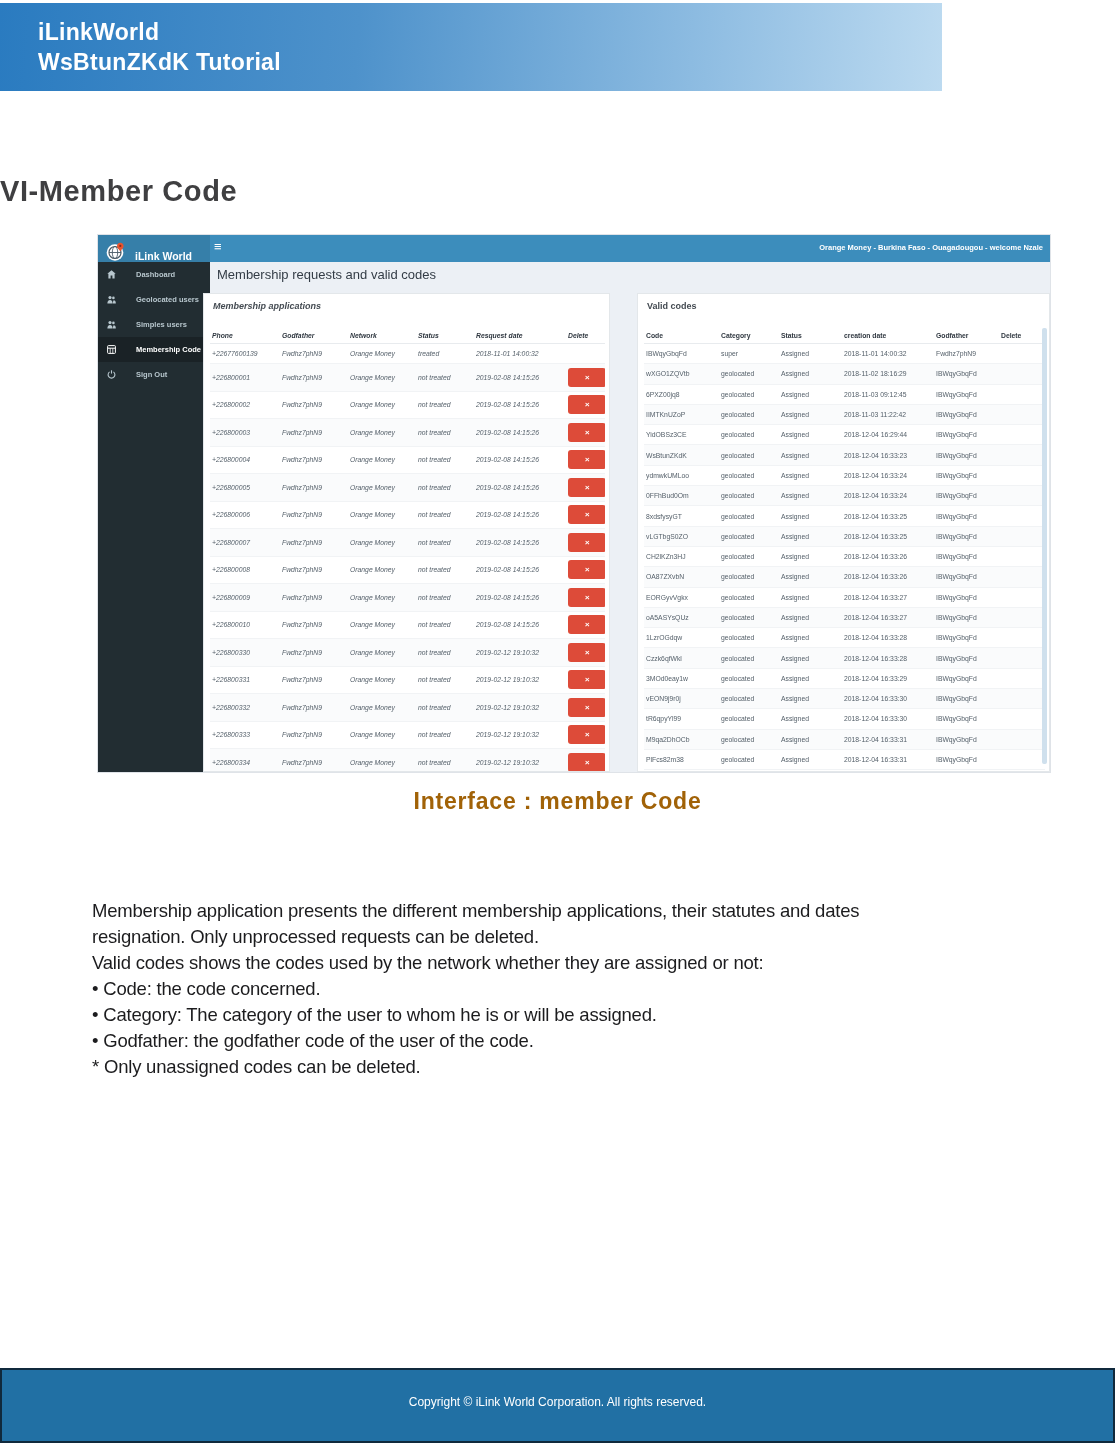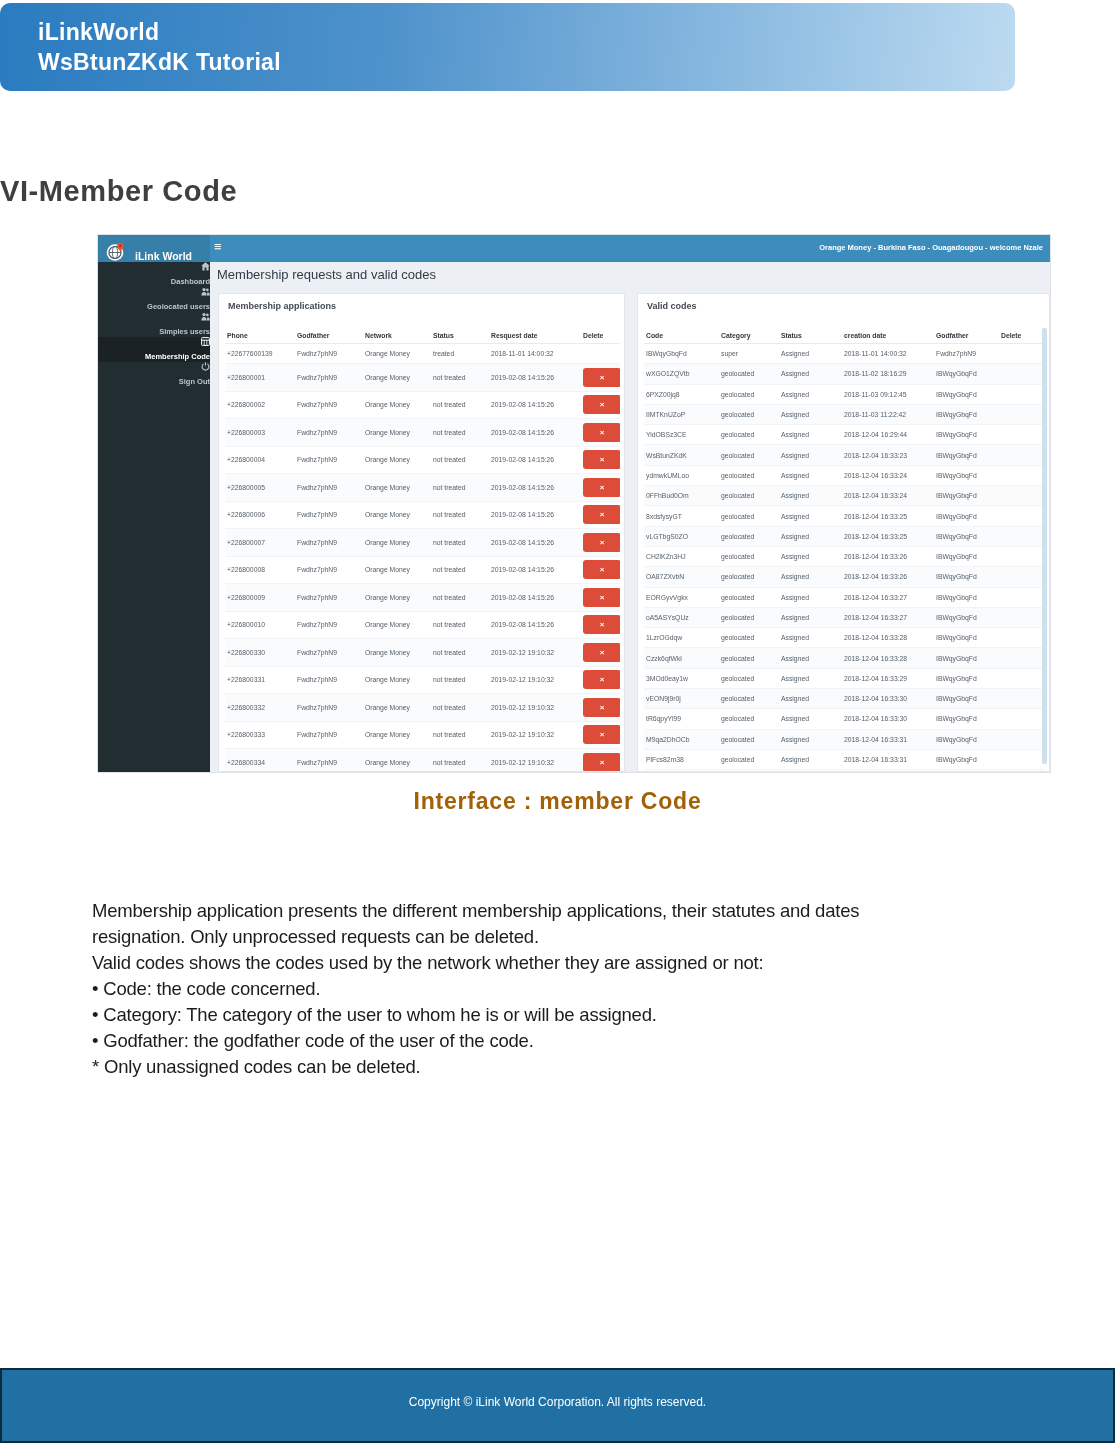--- a/index.html
+++ b/index.html
@@ -2,23 +2,22 @@
 <html><head>
 <meta charset="utf-8">
 <style>
   html,body{margin:0;padding:0;}
   body{
     width:1115px;height:1443px;position:relative;background:#ffffff;
     font-family:"Liberation Sans",sans-serif;overflow:hidden;
   }
   
   .doc-header{
-    position:absolute;left:0;top:3px;width:1015px;height:88px;
+    position:absolute;left:0;top:3px;width:942px;height:88px;
     background:linear-gradient(94deg,#2a7bc0 0%,#4e92cb 38%,#8fbde2 75%,#bcdaf0 100%);
-    border-radius:10px;
   }
   .doc-header .h-line{color:#ffffff;font-size:23px;font-weight:600;margin-left:38px;letter-spacing:0.3px;}
   .doc-header .h-line1{padding-top:16px;}
   .doc-header .h-line2{padding-top:3px;}
   
   .doc-title{
     position:absolute;left:0;top:175px;width:1115px;text-align:left;
     font-size:29px;font-weight:bold;color:#3f3f41;letter-spacing:0.6px;
   }
   
@@ -26,26 +25,26 @@
     position:absolute;left:98px;top:235px;width:952px;height:537px;
     background:#ecf0f5;overflow:hidden;box-shadow:0 0 0 1px #dfe3e8;font-family:"Liberation Sans",sans-serif;
   }
   .topbar{position:absolute;left:0;top:0;width:952px;height:27px;background:#3c8dbc;}
   .logo-area{position:absolute;left:0;top:0;width:112px;height:27px;background:#367fa9;display:flex;align-items:flex-end;}
   .brand-text{color:#fff;font-weight:bold;font-size:10.5px;margin-left:9px;white-space:nowrap;}
   .globe-wrap{width:20px;height:20px;margin-left:8px;flex:0 0 auto;}
   .menu-toggle{position:absolute;left:116px;top:5px;color:#fff;font-size:13px;line-height:13px;cursor:pointer;}
   .topbar-right{position:absolute;right:7px;top:8px;color:#fff;font-weight:bold;font-size:7.5px;white-space:nowrap;}
   .sidebar{position:absolute;left:0;top:27px;width:112px;height:510px;background:#222d32;}
-  .side-item{height:25px;display:flex;align-items:flex-end;gap:6px;padding-left:9px;color:#b8c7ce;font-size:7.5px;font-weight:bold;cursor:pointer;flex-direction:column;}
+  .side-item{height:25px;display:flex;align-items:center;gap:20px;padding-left:9px;color:#b8c7ce;font-size:7.5px;font-weight:bold;cursor:pointer;}
   .side-item.active{background:#1a2226;color:#ffffff;}
   .side-icon{width:9px;height:9px;flex:0 0 auto;display:inline-flex;}
   .page-heading{position:absolute;left:119px;top:32px;font-size:13px;font-weight:normal;color:#333c46;}
   .panel{position:absolute;top:58px;background:#ffffff;border:1px solid #e3e7ea;box-sizing:border-box;overflow:hidden;}
-  .panel-left{left:120px;width:407px;height:479px;}
+  .panel-left{left:105px;width:407px;height:479px;font-style:italic;}
   .panel-right{left:539px;width:413px;height:479px;}
   .panel-title{padding:7px 0 0 9px;font-size:9px;font-weight:bold;color:#444b52;}
   table.grid{position:absolute;left:6px;top:33px;border-collapse:collapse;table-layout:fixed;font-size:6.8px;color:#55606a;}
   table.grid th{
     text-align:left;font-weight:bold;color:#303841;height:16px;
     border-bottom:1px solid #e8ebee;padding:0 0 0 2px;white-space:nowrap;overflow:hidden;
   }
   table.grid td{
     border-bottom:1px solid #f1f3f5;padding:0 0 0 2px;white-space:nowrap;overflow:hidden;vertical-align:middle;
   }

